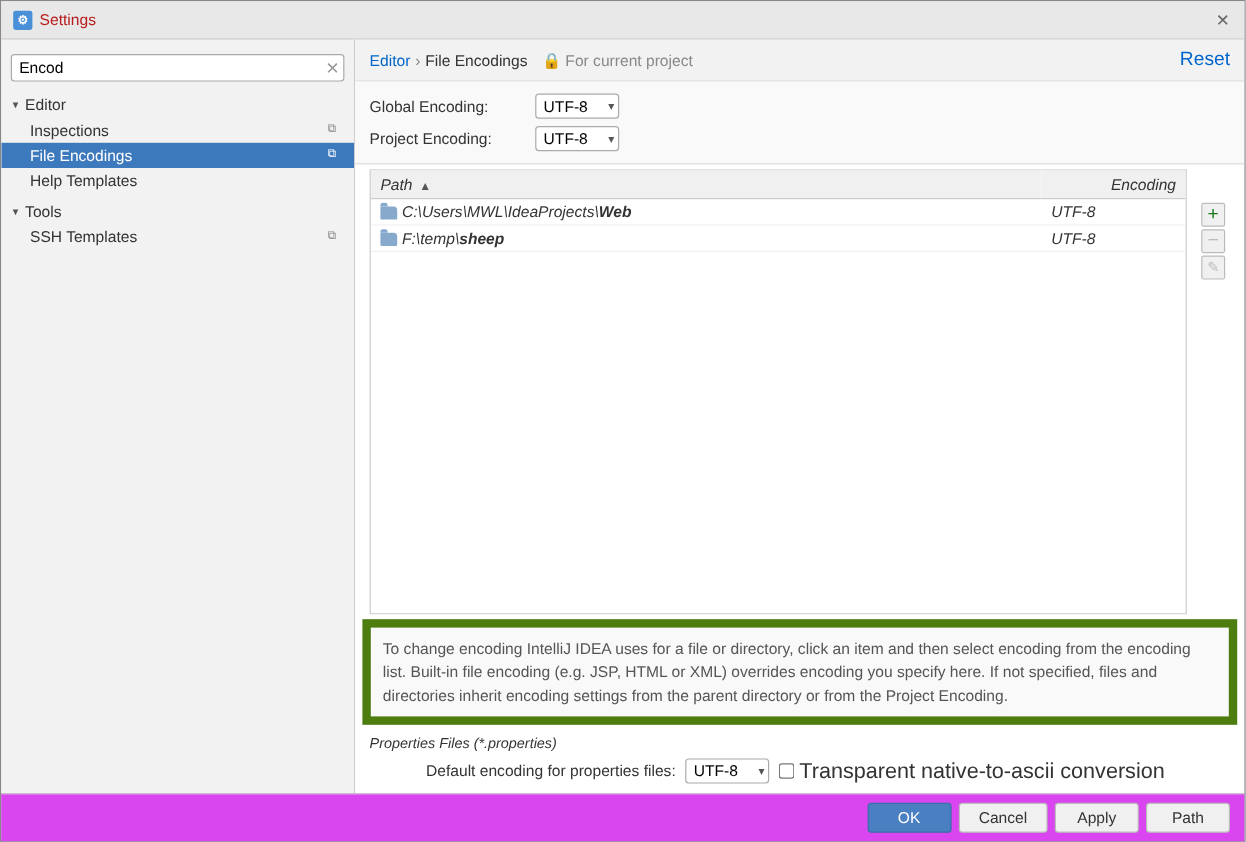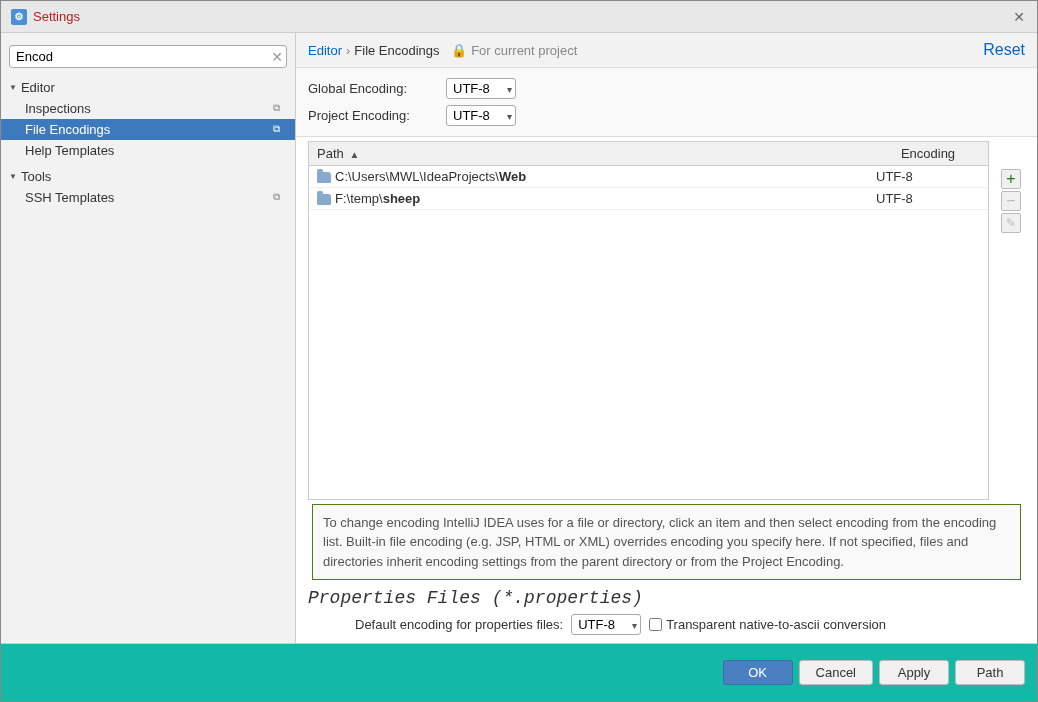--- a/index.html
+++ b/index.html
@@ -224,21 +224,21 @@
       padding: 4px 8px;
       text-align: left;
       border-bottom: 1px solid #ccc;
       font-weight: normal;
       color: #333;
       position: sticky;
       top: 0;
     }
     
     .file-table th.path-col { width: auto; cursor: pointer; }
-    .file-table th.enc-col { width: 120px; text-align: center; margin-top: 10px; }
+    .file-table th.enc-col { width: 120px; text-align: right; margin-top: 10px; }
     
     .sort-arrow { font-size: 10px; margin-left: 2px; color: #555; }
     
     .file-table td {
       padding: 3px 8px;
       border-bottom: 1px solid #f0f0f0;
       color: #333;
     }
     
     .folder-icon {
@@ -268,20 +268,21 @@
       overflow: hidden;
       display: flex;
       margin: 4px 0;
     }
     
     .table-scroll {
       flex: 1;
       overflow-y: auto;
       border: 1px solid #ccc;
       margin: 0 12px;
+      font-style: italic;
     }
     
     .side-buttons {
       width: 24px;
       margin-right: 12px;
       display: flex;
       flex-direction: column;
       padding-top: 28px;
       gap: 2px;
     }
@@ -292,71 +293,70 @@
       background: #f0f0f0;
       cursor: pointer;
       display: flex; align-items: center; justify-content: center;
       font-size: 14px;
       color: #444;
       border-radius: 2px;
     }
     .side-btn.disabled { color: #bbb; cursor: default; }
     
     .info-box {
-      margin: 0 16px;
+      margin: 0 6px;
       padding: 8px 10px;
-      border: 1px solid #4d7c0f;
+      border: 7px solid #4d7c0f;
       background: #f9f9f9;
       font-size: 12px;
       color: #555;
       line-height: 1.5;
     }
     
     .properties-section {
       margin: 8px 12px 0 12px;
       padding-bottom: 8px;
     }
     
     .properties-title {
-      font-size: 18px;
+      font-size: 12px;
       color: #333;
       margin-bottom: 6px;
       font-style: italic;
-      font-family: Liberation Mono, monospace;
     }
     
     .properties-row {
       display: flex;
       align-items: center;
       gap: 8px;
       margin-left: 47px;
     }
     
     .properties-label {
       color: #333;
       font-size: 13px;
     }
     
     .checkbox-wrapper {
       display: flex;
       align-items: center;
       gap: 4px;
     }
     
-    .checkbox-label { font-size: 13px; color: #333; }
+    .checkbox-label { font-size: 18px; color: #333; }
     
     .bottom-bar {
       border-top: 1px solid #ccc;
       padding: 8px 12px;
       display: flex;
       justify-content: flex-end;
       align-items: center;
       gap: 6px;
-      background: #14b8a6;
-      height: 58px;
+      background: #d946ef;
+      height: 40px;
     }
     
     .btn {
       padding: 4px 16px;
       border-radius: 3px;
       cursor: pointer;
       font-size: 13px;
       border: 1px solid;
       min-width: 70px;
     }

